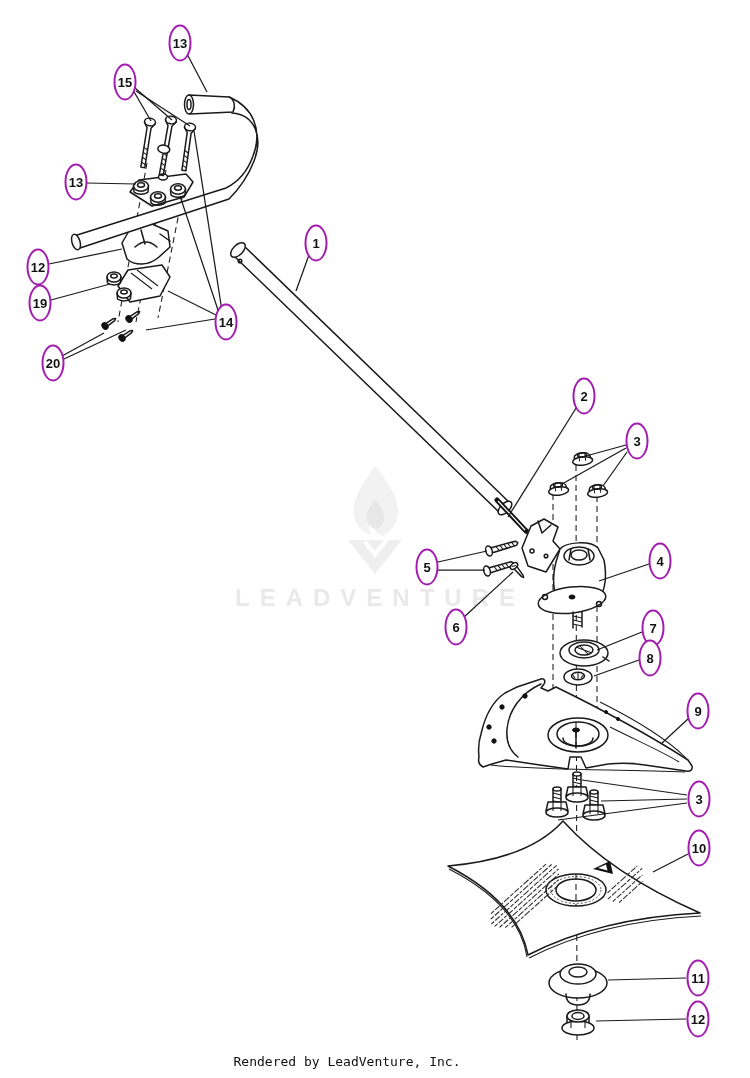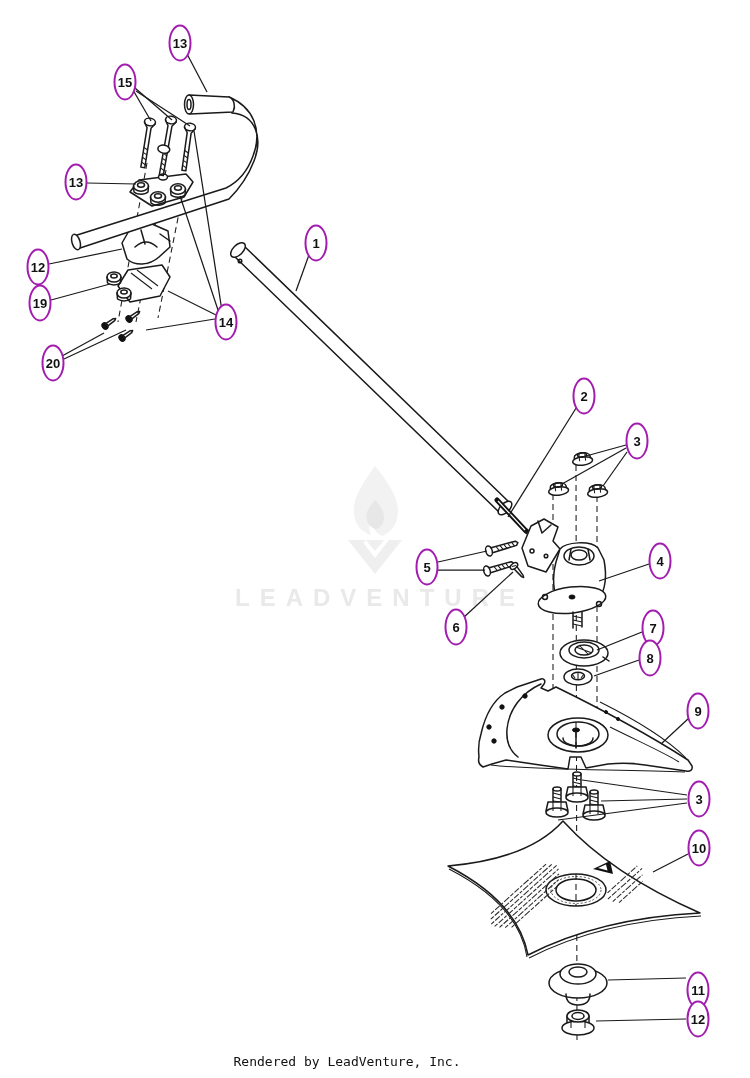--- a/index.html
+++ b/index.html
@@ -368,18 +368,18 @@
       <div class="callout" style="left: 584px; top: 396px;">2</div>
       <div class="callout" style="left: 637px; top: 441px;">3</div>
       <div class="callout" style="left: 660px; top: 561px;">4</div>
       <div class="callout" style="left: 427px; top: 567px;">5</div>
       <div class="callout" style="left: 456px; top: 627px;">6</div>
       <div class="callout" style="left: 653px; top: 628px;">7</div>
       <div class="callout" style="left: 650px; top: 658px;">8</div>
       <div class="callout" style="left: 698px; top: 711px;">9</div>
       <div class="callout" style="left: 699px; top: 799px;">3</div>
       <div class="callout" style="left: 699px; top: 848px;">10</div>
-      <div class="callout" style="left: 698px; top: 978px; margin-top: 12px;">11</div>
+      <div class="callout" style="left: 698px; top: 978px;">11</div>
       <div class="callout" style="left: 698px; top: 1019px;">12</div>
     </div>
 
   <div class="footer">Rendered by LeadVenture, Inc.</div>
 </div>
 
 </body></html>

